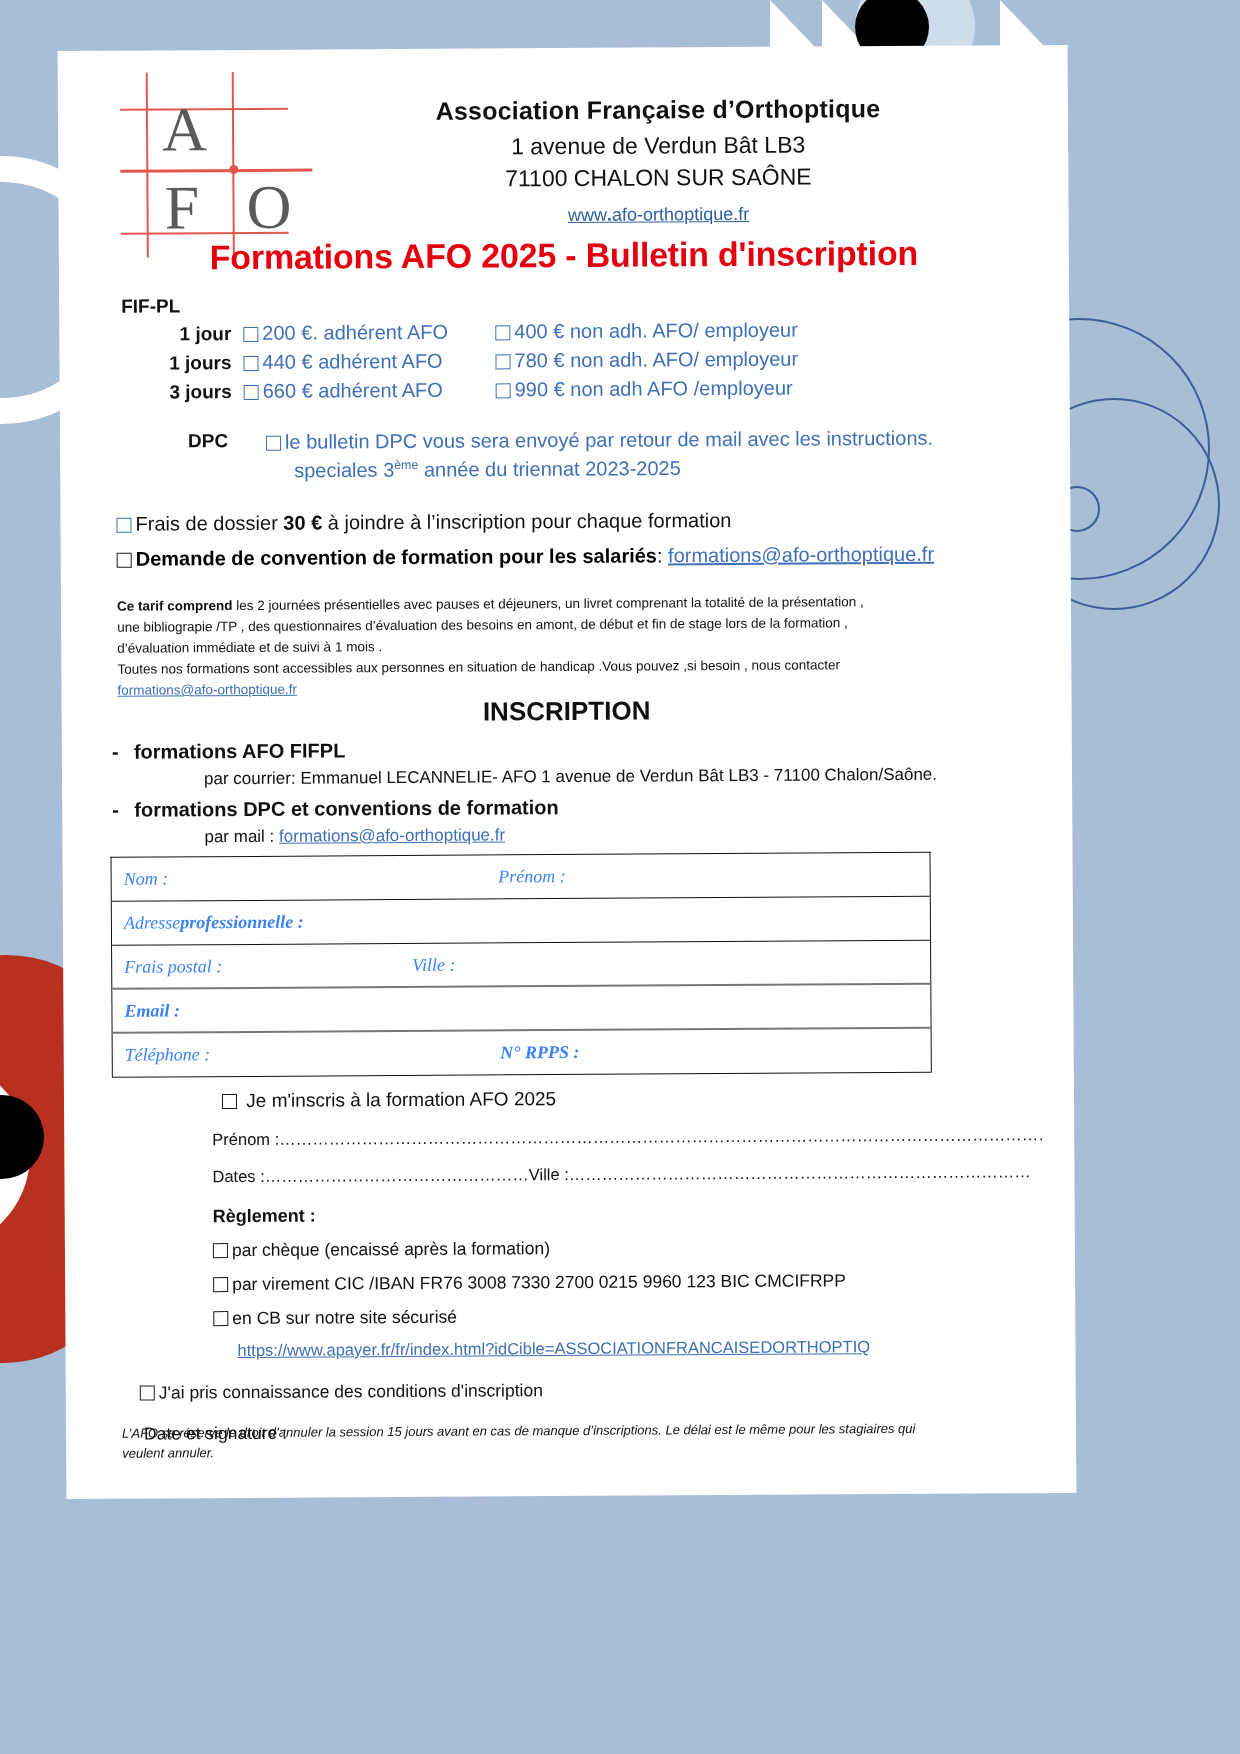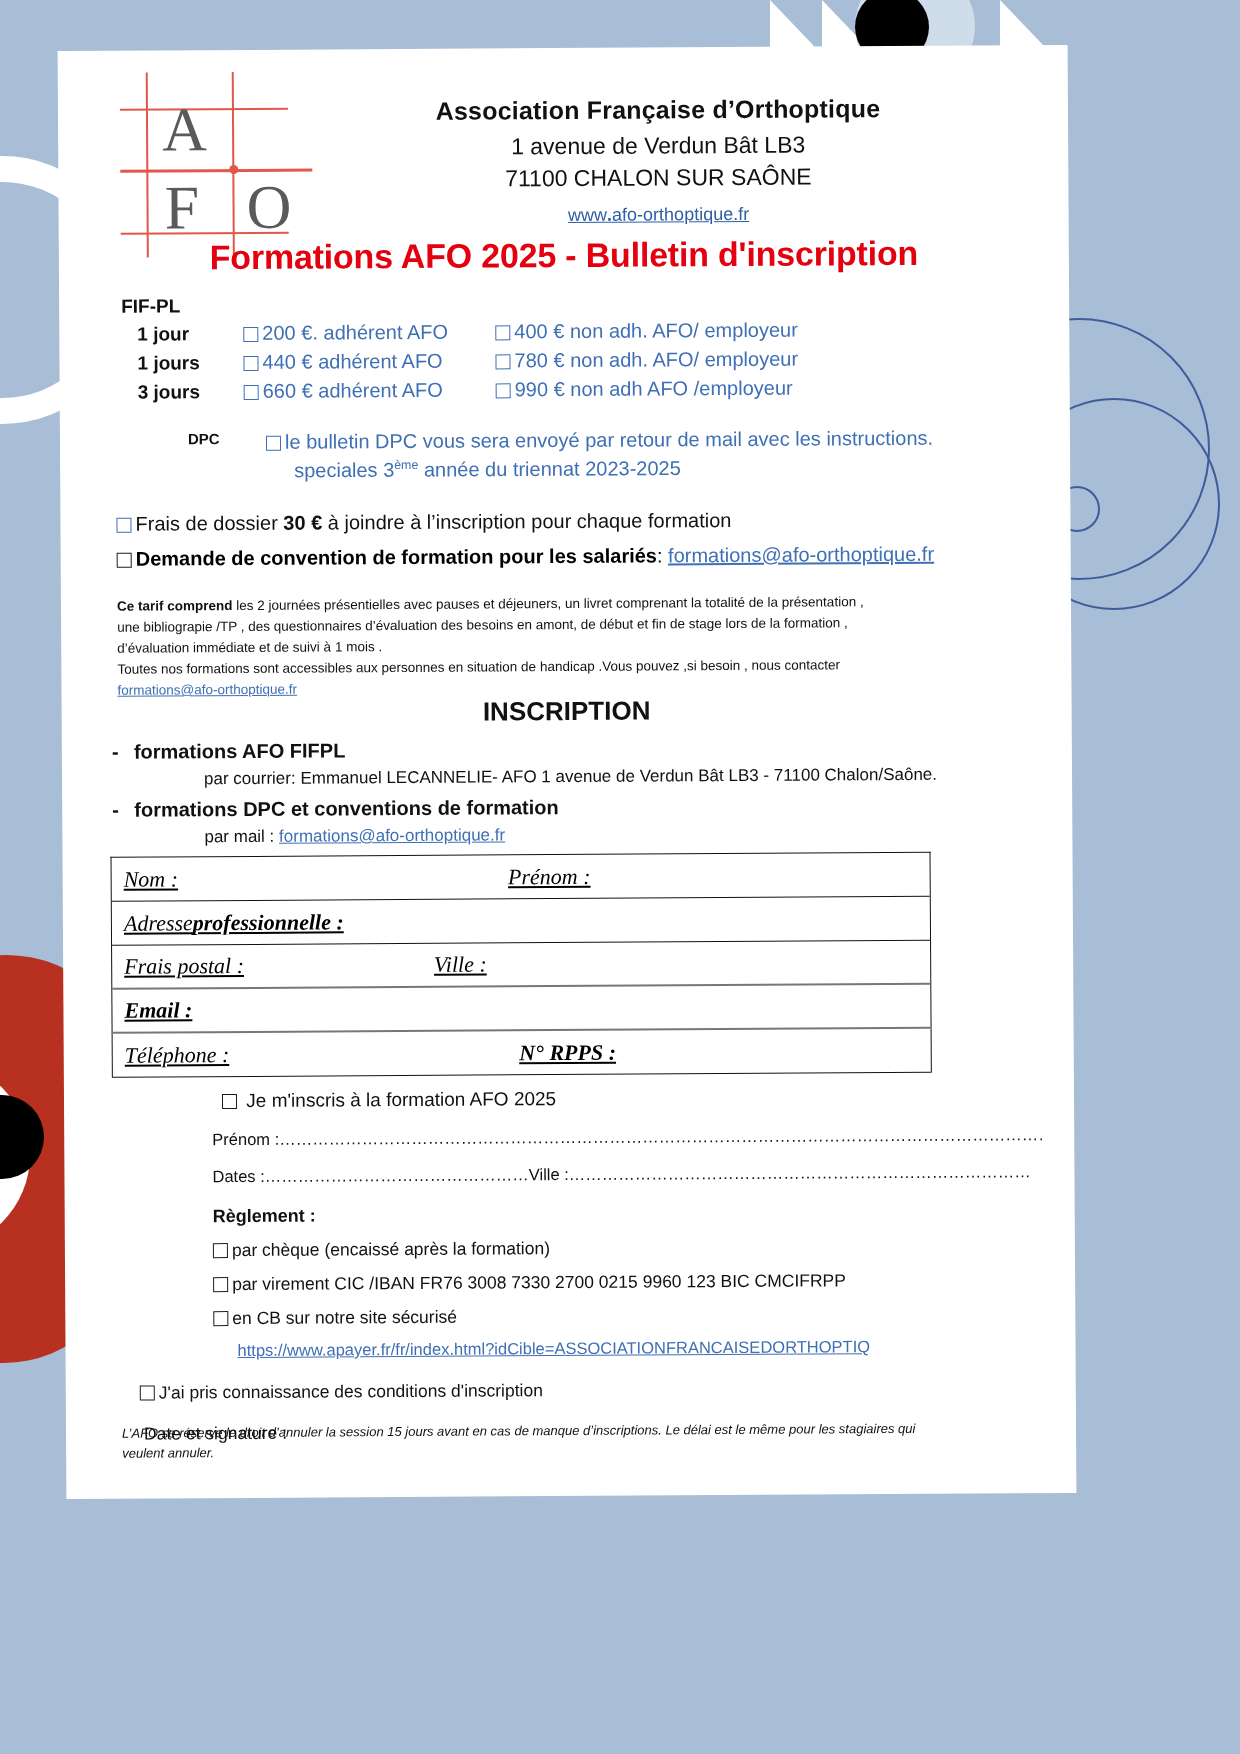--- a/index.html
+++ b/index.html
@@ -126,30 +126,30 @@
   .cb.blk{ border-color:#1c1c1c; }
 
   
   .fifpl-label{
     position:absolute; left:62px; top:245px;
     font-size:19px; font-weight:bold; color:#111;
   }
   .prices{ position:absolute; left:78px; top:272px; width:900px; }
   .prow{ display:flex; align-items:baseline; margin-bottom:6px; font-size:20px;}
   .prow .daylab{
-    width:106px; padding-right:12px;
+    width:106px; text-align:right; padding-right:12px;
     font-weight:bold; color:#111; font-size:19px;
   }
   .prow .opt1{ width:252px; color:#3f6fb5; }
   .prow .opt2{ color:#3f6fb5; }
 
   .dpc{ position:absolute; left:78px; top:378px; width:900px; font-size:20px;}
   .dpc .dpclab{
     position:absolute; left:50px; top:2px;
-    font-weight:bold; color:#111; font-size:15px;
+    font-weight:bold; color:#111; font-size:19px;
   }
   .dpc .dpctext{ margin-left:128px; color:#3f6fb5; line-height:1.45; }
   .dpc .dpcline2{ margin-left:156px; color:#3f6fb5; margin-top:2px;}
   sup{ font-size:.62em; }
 
   .frais{
     position:absolute; left:56px; top:462px; font-size:20px; color:#111;
   }
   .convention{
     position:absolute; left:56px; top:497px; font-size:20px;
@@ -179,21 +179,21 @@
     position:absolute; left:48px; top:806px; width:820px;
     border:1.6px solid #111; border-bottom:none;
   }
   .frow{
     display:flex; align-items:center; height:44px;
     border-bottom:1.6px solid #111; padding-left:12px;
   }
   .frow.thick{ border-bottom:2.4px solid #777; }
   .fcell{
     font-family:"Liberation Serif", serif;
-    font-style:italic; font-size:22px; color:#000000;text-decoration:underline;
+    font-style:italic; font-size:18px; color:#3b82f6;
   }
   .fcell.b{ font-weight:bold; }
 
   
   .bottom{ position:absolute; left:48px; top:1040px; width:930px; }
   .jeminscris{
     margin-left:110px; font-size:19px; color:#111;
   }
   .dotline{
     margin-left:100px; margin-top:18px; font-size:16.5px; color:#111;

